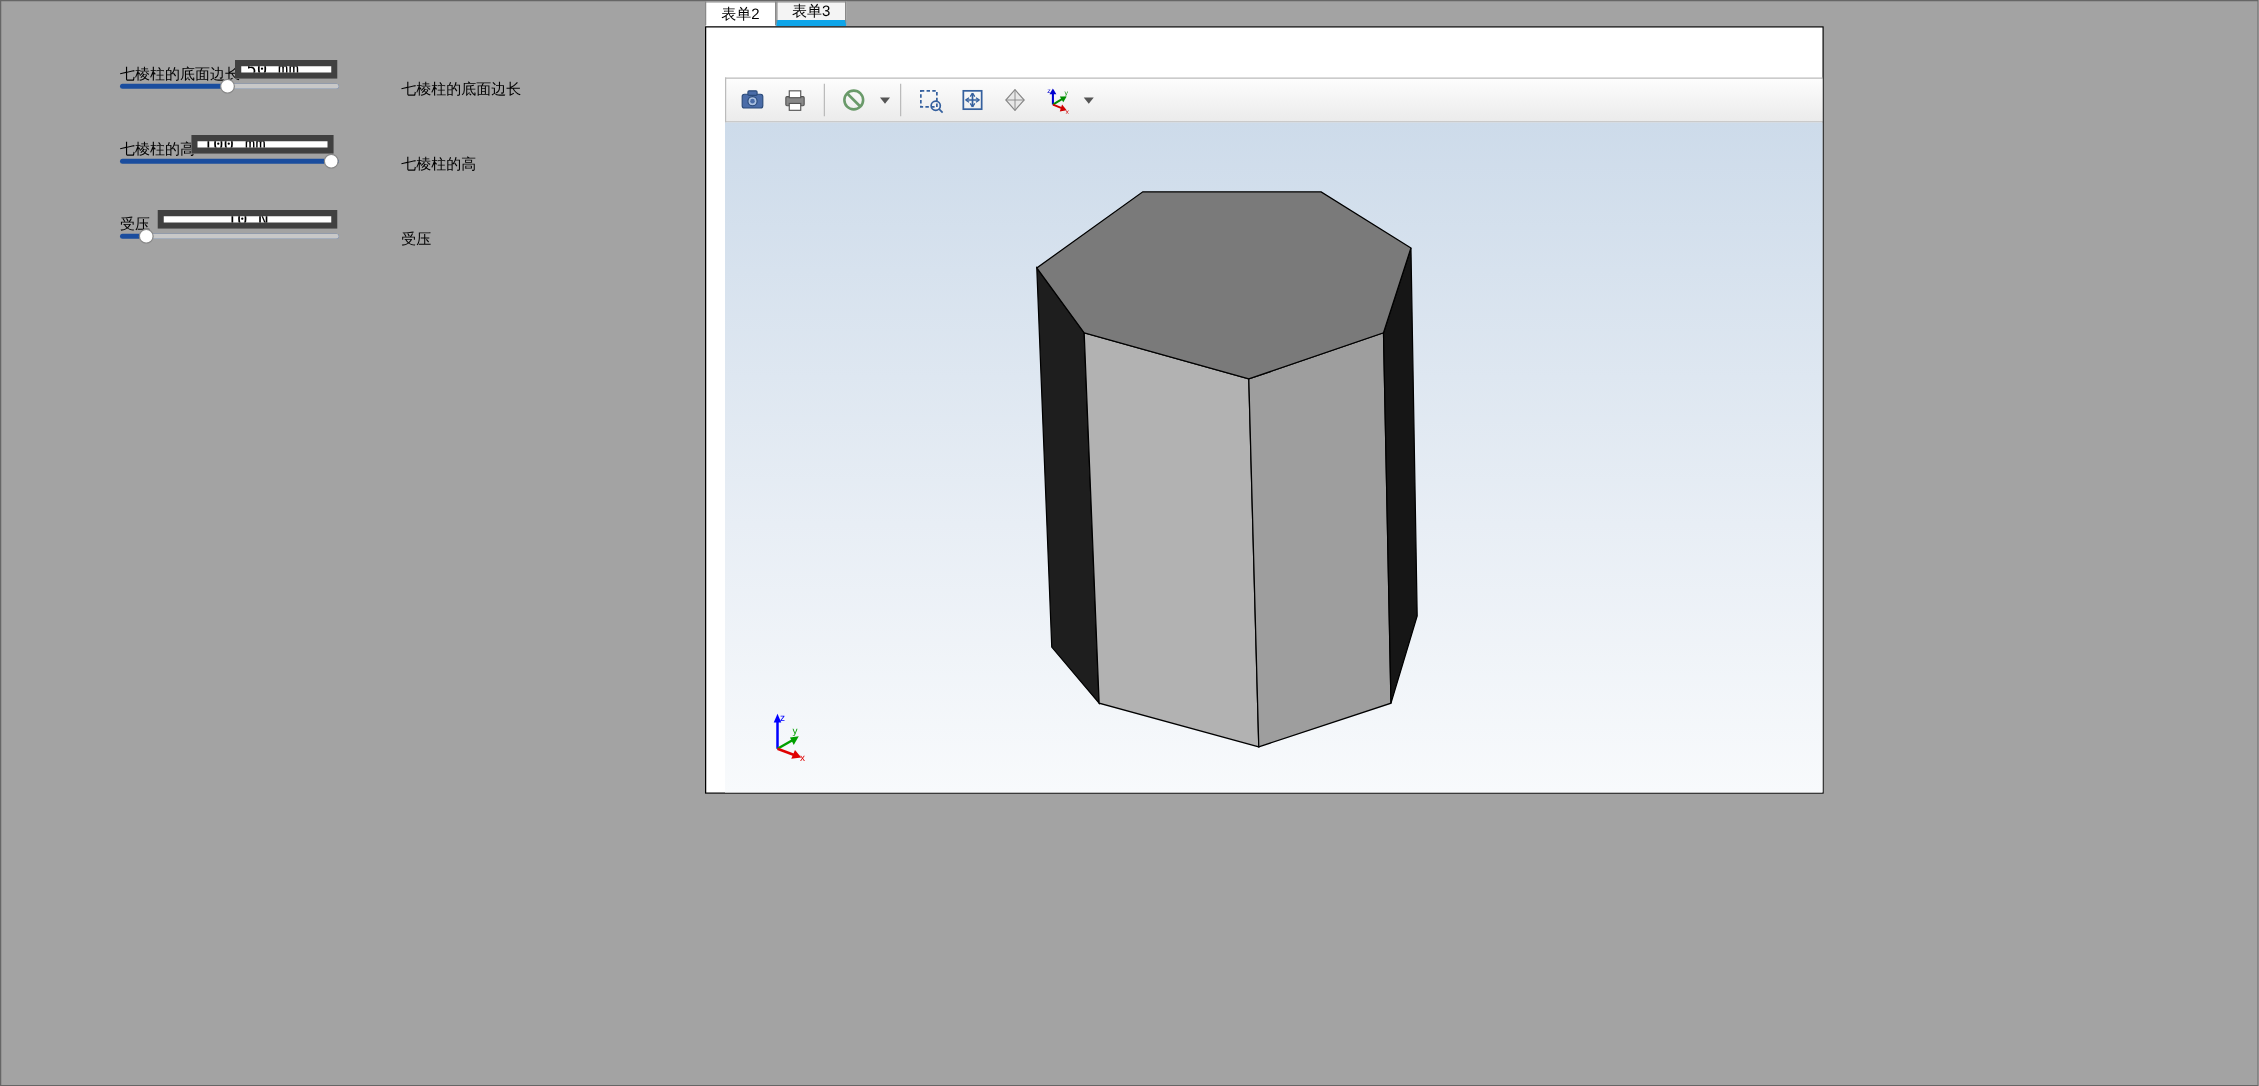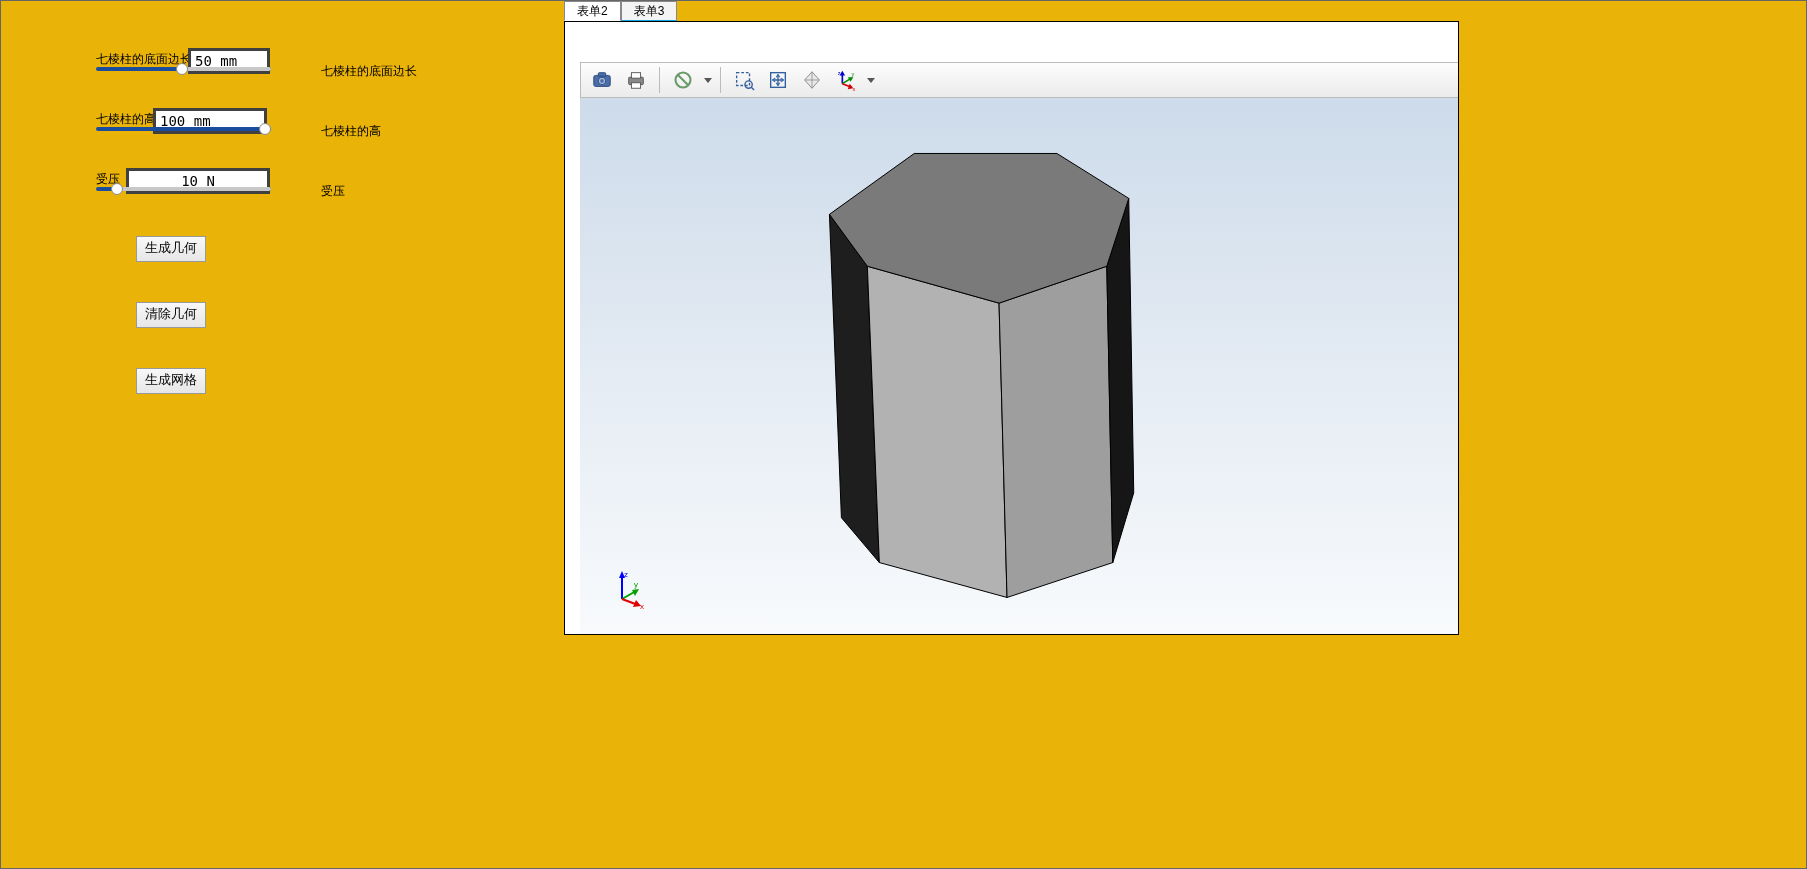--- a/index.html
+++ b/index.html
@@ -8,21 +8,21 @@
     width: 1807px;
     height: 869px;
     font-family: "Microsoft YaHei", Arial, sans-serif;
     font-size: 12px;
     background: #fff;
     color: #000;
   }
   .app {
     width: 1807px;
     height: 869px;
-    background: #eab308;
+    background: #a3a3a3;
     border: 1px solid #666;
     box-sizing: border-box;
     position: relative;
   }
 
   
   .tabs {
     position: absolute;
     top: 0;
     left: 563px;
@@ -36,21 +36,21 @@
     border: 1px solid #888;
     background: #fff;
     display: flex;
     align-items: center;
     box-sizing: border-box;
     height: 20px;
     cursor: pointer;
   }
   .tab.inactive {
     background: #f4f4f4;
-    border-bottom: 1px solid #0ea5e9;
+    border-bottom: 5px solid #0ea5e9;
   }
   .tab.active {
     border-bottom: 1px solid #fff;
   }
 
   
   .left-panel {
     position: absolute;
     top: 20px;
     left: 0;
@@ -65,22 +65,22 @@
     margin-bottom: 25px;
   }
   .param-label {
     position: absolute;
     font-size: 12px;
     top: 0;
   }
   .param-input {
     position: absolute;
     top: -3px;
-    height: 26px;
-    border: 3px solid #404040;
+    height: 15px;
+    border: 5px solid #404040;
     background: #fff;
     font-family: monospace, "Microsoft YaHei";
     font-size: 14px;
     padding: 0 4px;
     box-sizing: border-box;
   }
   .slider-track {
     position: absolute;
     top: 16px;
     height: 4px;
@@ -235,25 +235,20 @@
     <div class="param-row">
       <span class="param-label" style="left:85px;">受压</span>
       <input class="param-input" style="left: 115px; width: 144px; text-align: center;" value="10 N">
       <div class="slider-track" style="left:85px;width:175px;">
         <div class="rest" style="left:12%;right:0;"></div>
       </div>
       <div class="slider-thumb" style="left:100px;"></div>
       <span class="side-label" style="top:12px;">受压</span>
     </div>
 
-    <div class="button-stack">
-      <div class="btn">生成几何</div>
-      <div class="btn">清除几何</div>
-      <div class="btn">生成网格</div>
-    </div>
   </div>
 
   <div class="viewer-frame">
 
     <div class="toolbar">
       <div class="tb-btn">
         <svg width="22" height="22" viewBox="0 0 24 24">
             <rect x="3" y="7" width="18" height="12" rx="2" fill="#4a6ca8" stroke="#2a4a7a"></rect>
             <rect x="8" y="4" width="8" height="4" rx="1" fill="#4a6ca8" stroke="#2a4a7a"></rect>
             <circle cx="12" cy="13" r="4" fill="#aac0e0" stroke="#2a4a7a"></circle>

